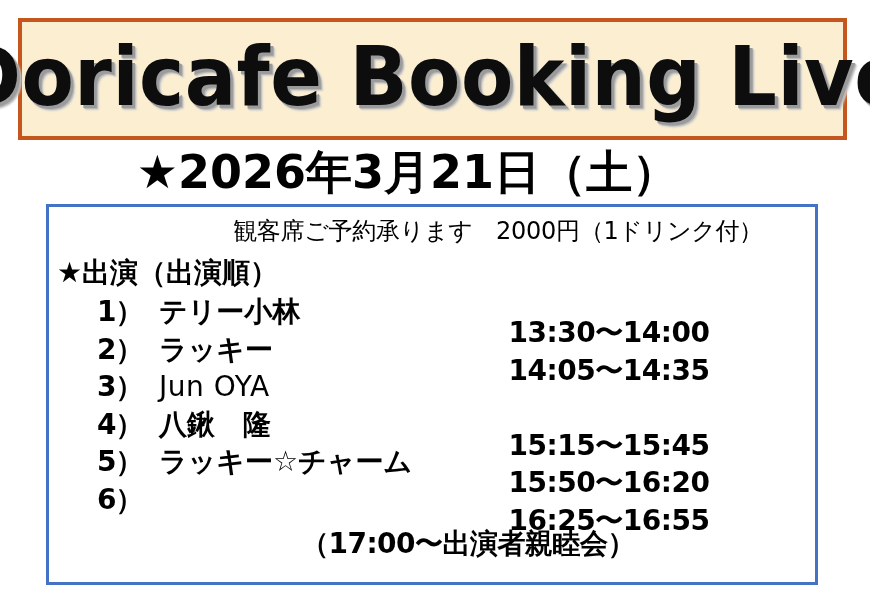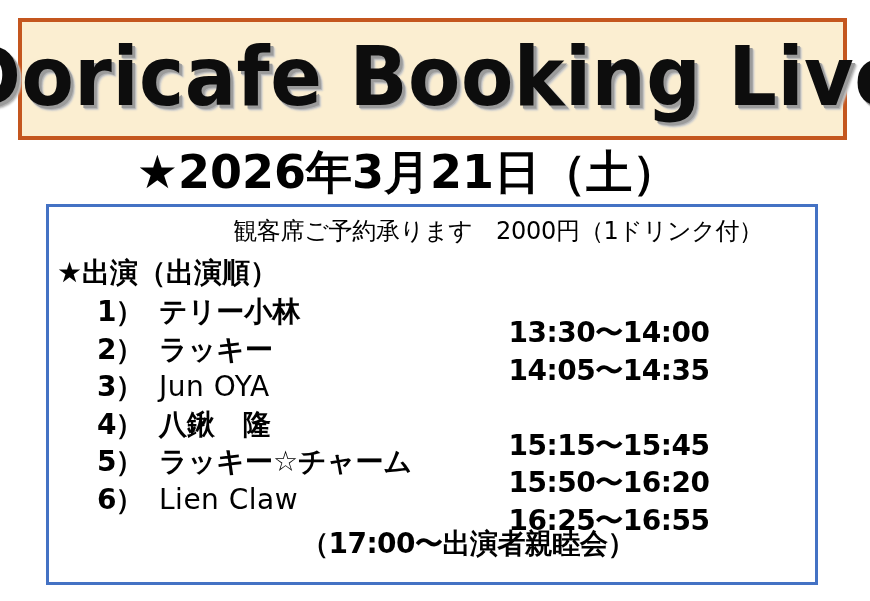--- a/index.html
+++ b/index.html
@@ -196,21 +196,20 @@
     </div>
 
     <div class="lineup-row">
       <span class="row-index">5）</span>
       <span class="row-name">ラッキー☆チャーム</span>
       <span class="row-time">15:50〜16:20</span>
     </div>
 
     <div class="lineup-row">
       <span class="row-index">6）</span>
-      <span class="row-name latin">Lien Claw</span>
       <span class="row-time">16:25〜16:55</span>
     </div>
 
   </div>
 
   <div id="afterparty-note">（17:00〜出演者親睦会）</div>
 
 </div>
 
 </body></html>

